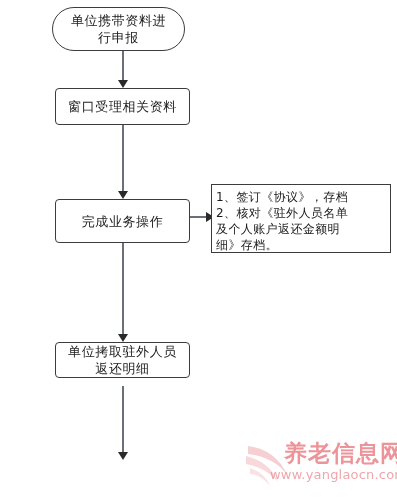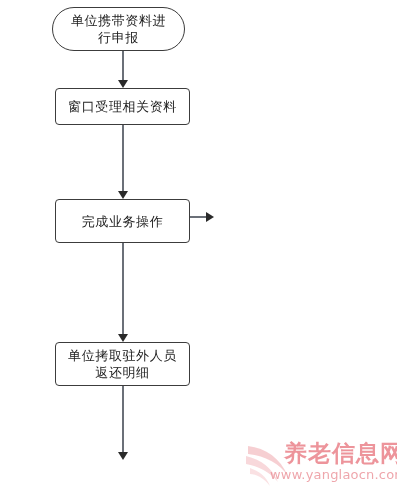--- a/index.html
+++ b/index.html
@@ -147,25 +147,31 @@
   <div class="conn-v" style="left:122px; top:125px; width:2px; height:68px;"></div>
   <div class="arrow-down" style="left:118px; top:191px;"></div>
 
   <div class="node process" style="left:55px; top:199px; width:135px; height:44px;">
     <span style="white-space:pre-line;">完成业务操作</span>
   </div>
 
   <div class="conn-h" style="left:190px; top:216px; width:20px; height:2px;"></div>
   <div class="arrow-right" style="left:206px; top:212px;"></div>
 
+  <div class="note" style="left:211px; top:184px; width:180px; height:69px;">
+    <span class="note-line">1、签订《协议》，存档</span>
+    <span class="note-line">2、核对《驻外人员名单</span>
+    <span class="note-line">及个人账户返还金额明</span>
+    <span class="note-line">细》存档。</span>
+  </div>
 
   <div class="conn-v" style="left:122px; top:243px; width:2px; height:93px;"></div>
   <div class="arrow-down" style="left:118px; top:334px;"></div>
 
-  <div class="node process" style="left:55px; top:342px; width:135px; height:44px;">
+  <div class="node process" style="left:55px; top:342px; width:135px; height:36px;">
     <span style="white-space:pre-line;">单位拷取驻外人员
 返还明细</span>
   </div>
 
   <div class="conn-v" style="left:122px; top:386px; width:2px; height:68px;"></div>
   <div class="arrow-down" style="left:118px; top:452px;"></div>
 
 
   <div id="watermark">
     <svg class="wm-swoosh" viewBox="0 0 46 48">

